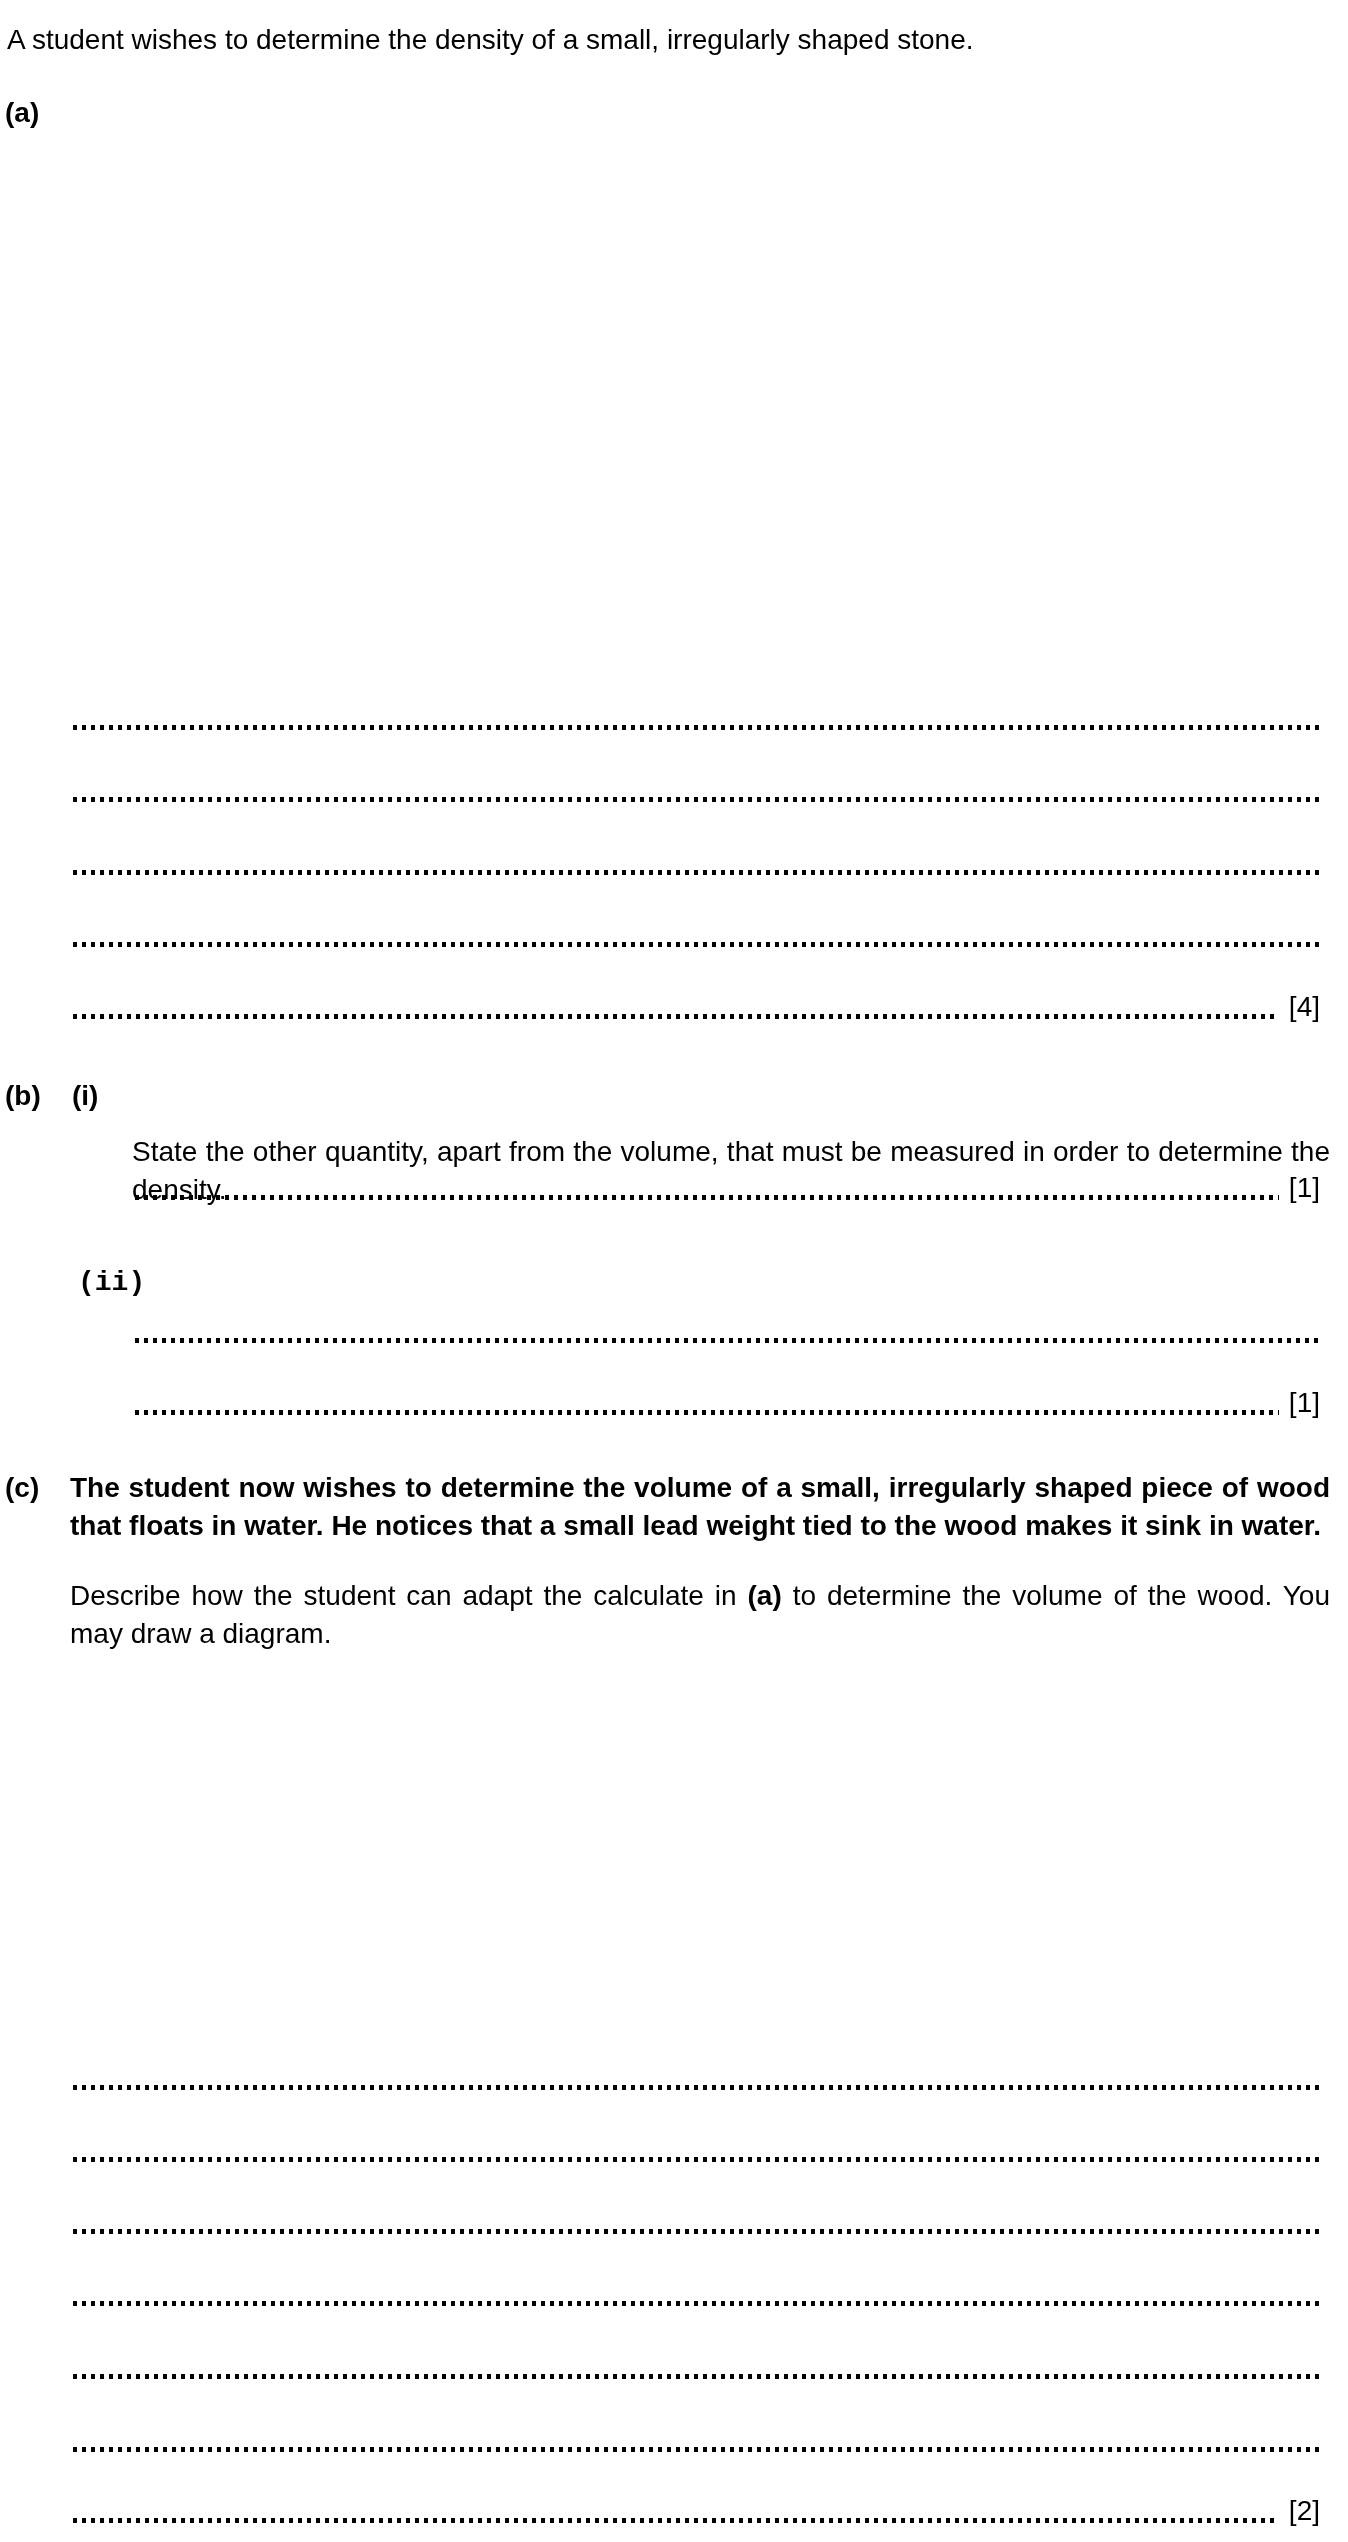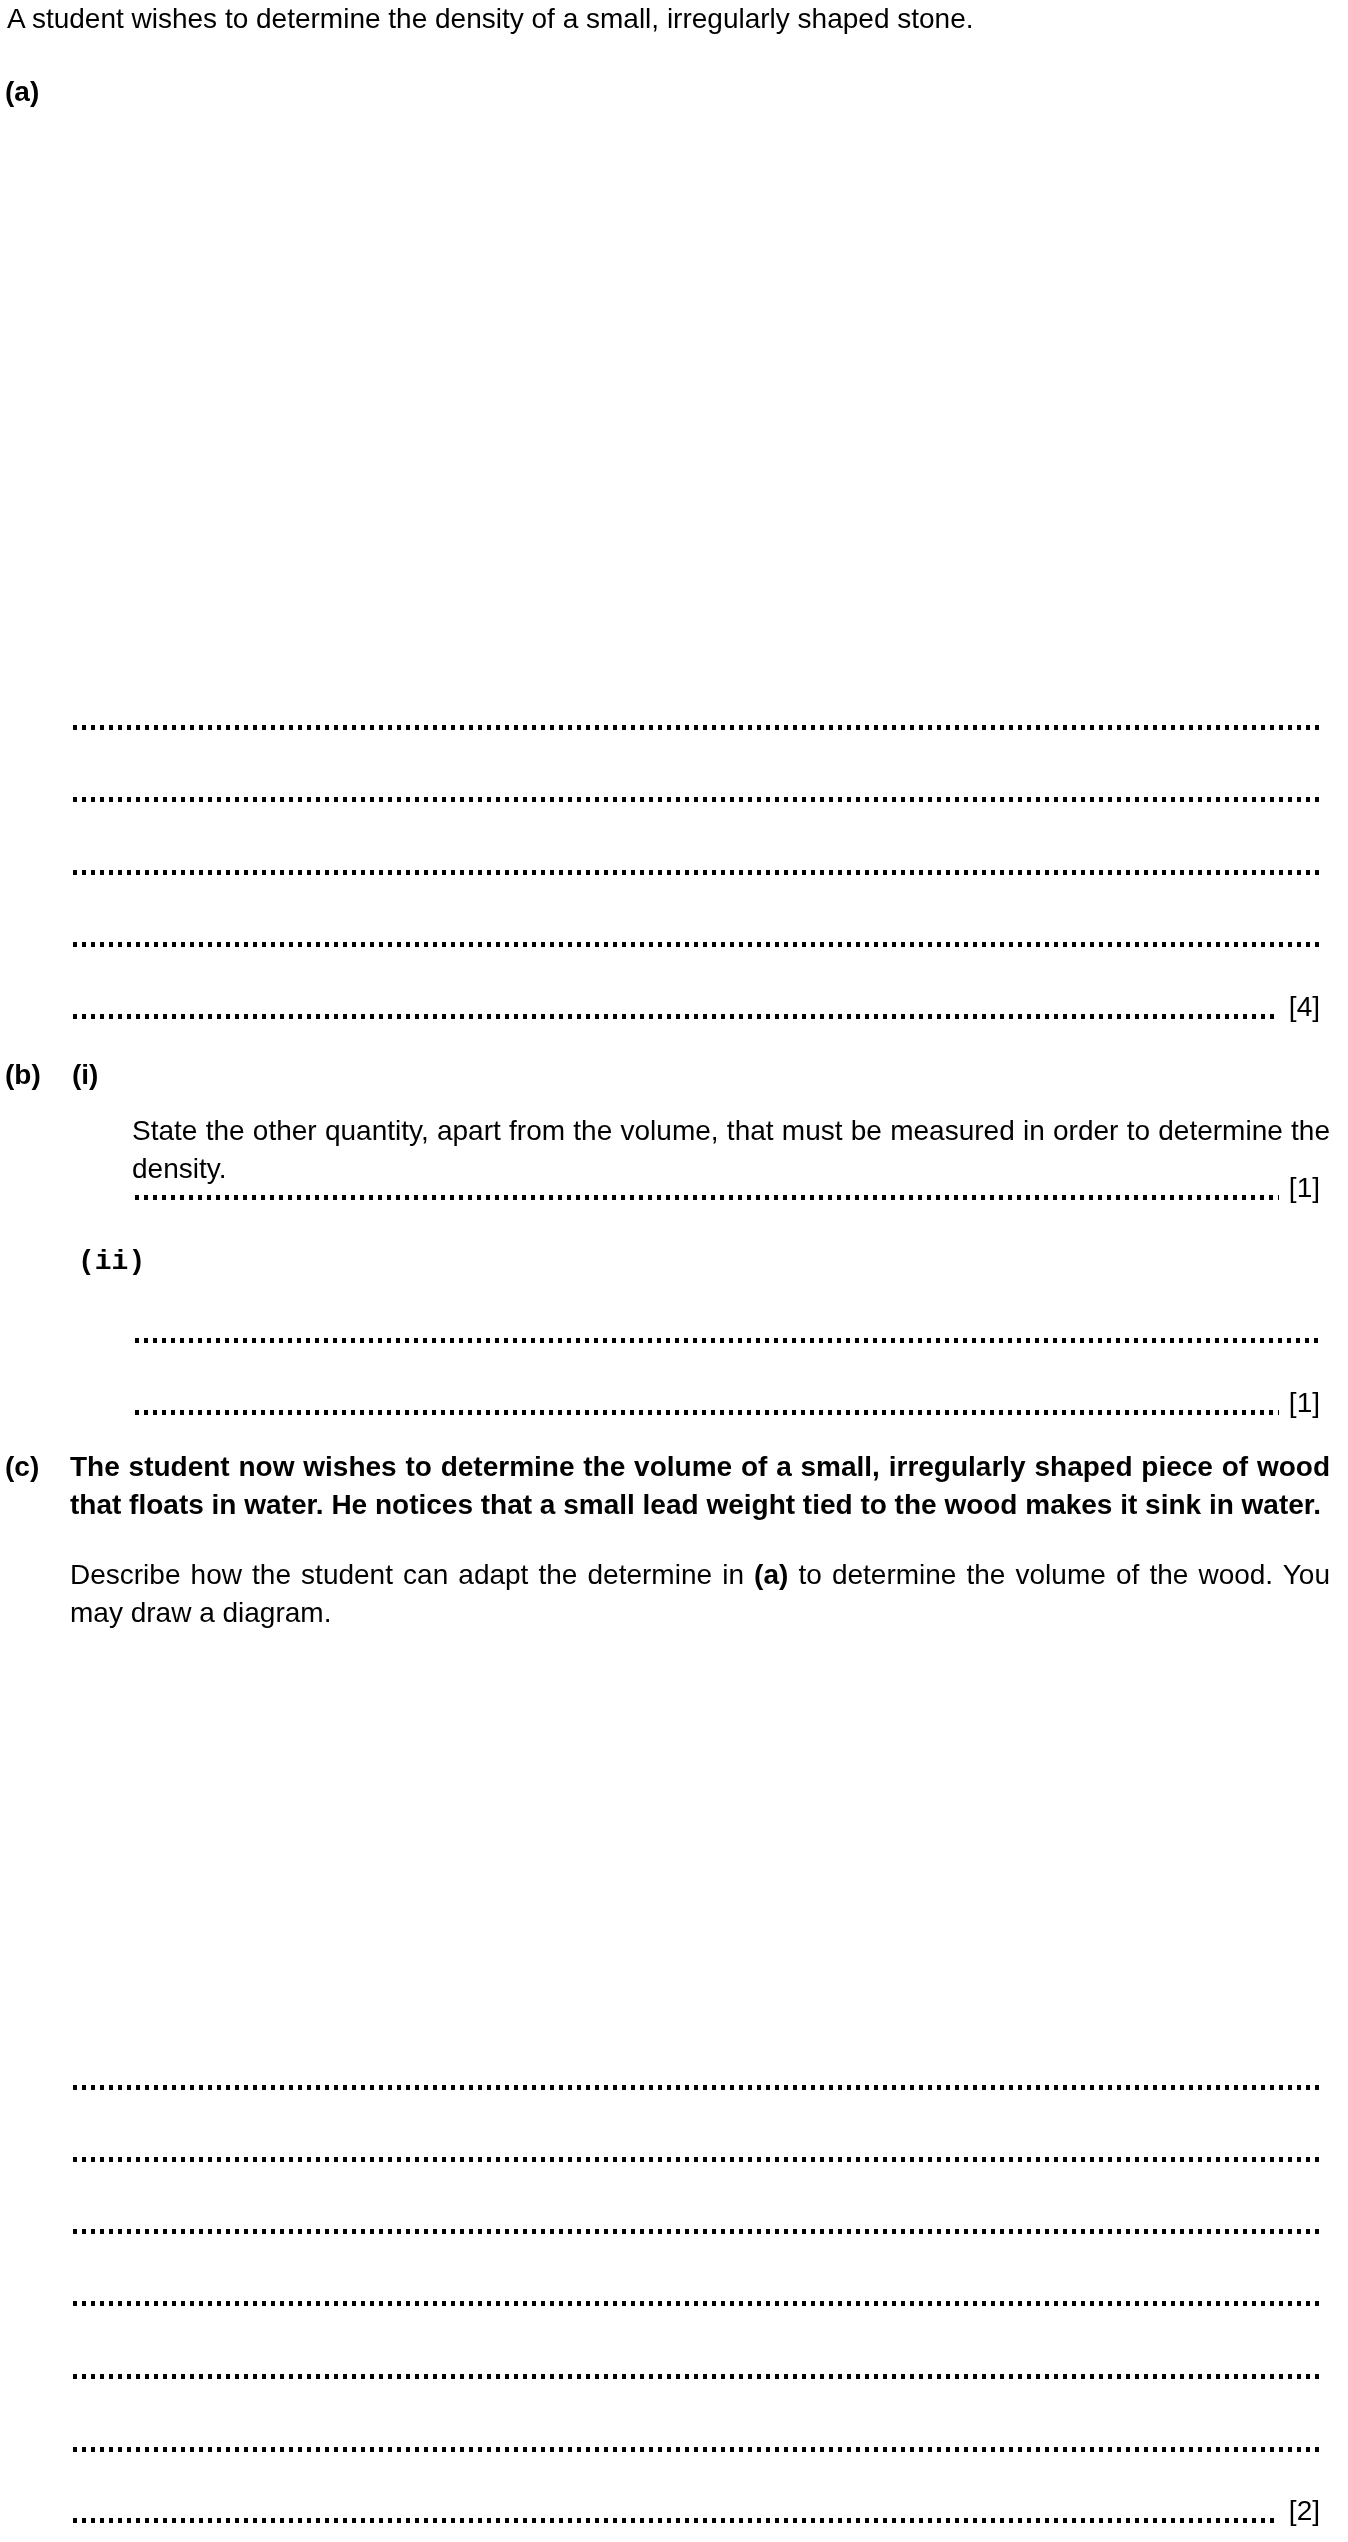--- a/index.html
+++ b/index.html
@@ -7,21 +7,21 @@
     position:relative;
     width:1348px;
     height:2542px;
     background:#ffffff;
     color:#000000;
     font-family:"Liberation Sans","DejaVu Sans",sans-serif;
     font-size:28px;
     line-height:38px;
     overflow:hidden;
   }
-  .abs{position:absolute;}
+  .abs{position:absolute;margin-top:21px;}
   .qlabel{font-weight:bold;}
   .just{text-align:justify;}
   .boldinline{font-weight:bold;}
   .ansrow{
     position:absolute;
     display:flex;
     align-items:flex-end;
     height:38px;
   }
   .dotline{
@@ -79,21 +79,21 @@
   </div>
   <div class="ansrow" style="left:135px;top:1384px;width:1185px;">
     <div class="dotline"></div>
     <span class="mark">[1]</span>
   </div>
 
   <div class="abs qlabel" style="left:5px;top:1448px;">(c)</div>
   <div class="abs just" style="left:70px;top:1448px;width:1260px;font-weight:bold;">The student now wishes to determine the volume of a small, irregularly shaped piece of wood that floats in water. He notices that a small lead weight tied to the wood makes it sink in water.</div>
 
   <div class="abs just" style="left:70px;top:1556px;width:1260px;">
-    <span>Describe how the student can adapt the determine in </span><span class="boldinline">(a)</span><span> to determine the volume of the wood. You may draw a diagram.</span>
+    <span>Describe how the student can adapt the calculate in </span><span class="boldinline">(a)</span><span> to determine the volume of the wood. You may draw a diagram.</span>
   </div>
 
   <div class="ansrow" style="left:73px;top:2059px;width:1247px;">
     <div class="dotline"></div>
   </div>
   <div class="ansrow" style="left:73px;top:2131px;width:1247px;">
     <div class="dotline"></div>
   </div>
   <div class="ansrow" style="left:73px;top:2203px;width:1247px;">
     <div class="dotline"></div>

